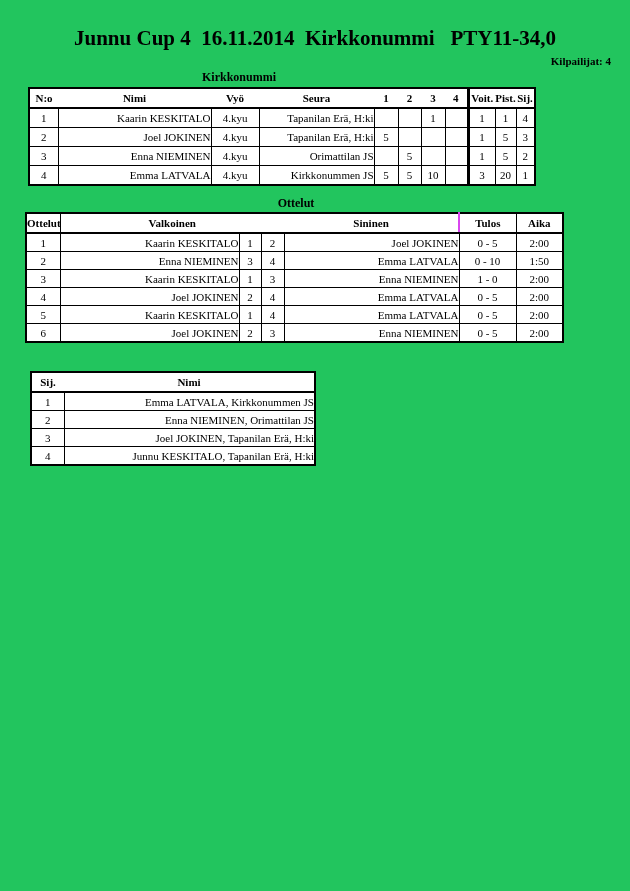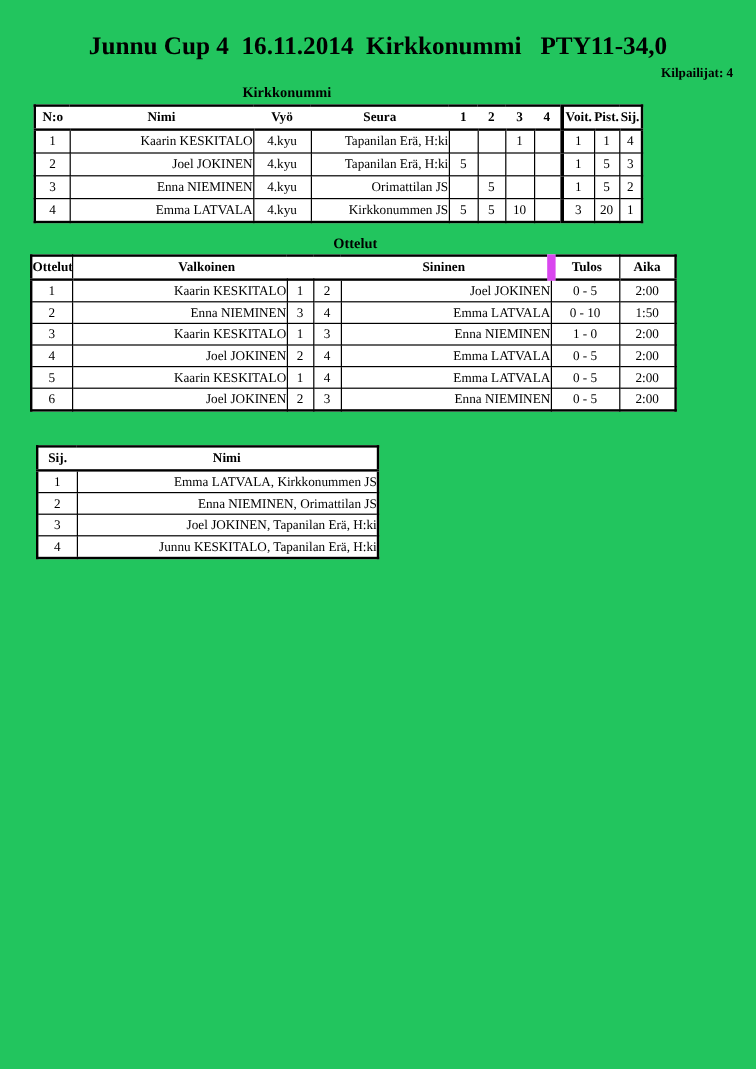--- a/index.html
+++ b/index.html
@@ -25,21 +25,21 @@
      height:18px;text-align:center;vertical-align:middle;white-space:nowrap;
      overflow:hidden;padding:0;}
   td{border:1px solid #000;height:18px;text-align:center;vertical-align:middle;
      white-space:nowrap;overflow:hidden;padding:0;}
   #table-matches td,#table-results td{height:17px;}
 
   .lft{text-align:right;padding-left:6px;}
   #table-results .lft{padding-left:8px;}
   .thick{border-left:3px solid #000;}
   th.sep-r{border-right:1px solid #000;}
-  th.sep-lr{border-left:7px solid #d946ef;border-right:1px solid #000;}
+  th.sep-lr{border-left:2px solid #d946ef;border-right:1px solid #000;}
 </style>
 </head>
 <body>
 
 <div id="page">
 
   <div class="title">Junnu Cup 4  16.11.2014  Kirkkonummi   PTY11-34,0</div>
   <div class="subtitle">Kilpailijat: 4</div>
 
   <div class="sec-label" id="label-competitors">Kirkkonummi</div>

